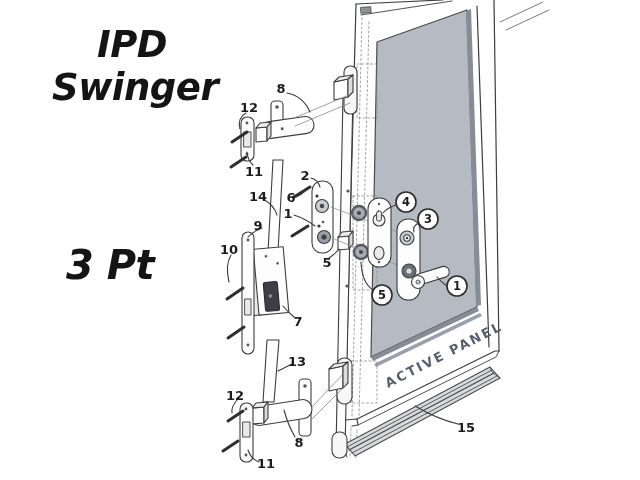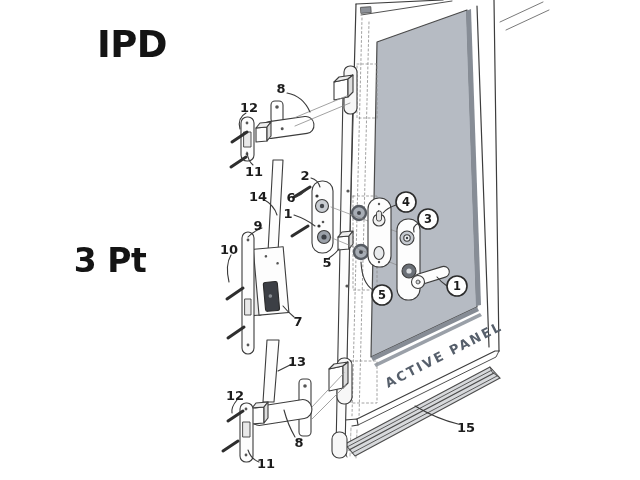--- a/index.html
+++ b/index.html
@@ -1,35 +1,36 @@
 <!DOCTYPE html>
 <html><head>
 <meta charset="utf-8">
 <style>
   html,body{margin:0;padding:0;background:#ffffff;}
   .stage{position:relative;width:640px;height:480px;background:#ffffff;overflow:hidden;
          font-family:"DejaVu Sans","Liberation Sans",sans-serif;}
   .big-label{position:absolute;text-align:center;color:#141414;font-weight:600;
-             line-height:1.16;letter-spacing:-0.5px;}
+             line-height:1.16;letter-spacing:-0.5px;font-style:italic;}
   #title{left:52px;top:24px;width:160px;font-size:37px;}
-  #subtitle{left:28px;top:242px;width:164px;font-size:33px;}
+  #subtitle{left:28px;top:242px;width:164px;font-size:40px;}
   svg{position:absolute;left:0;top:0;}
   svg text.callout{font-family:"DejaVu Sans","Liberation Sans",sans-serif;
                    font-size:13px;font-weight:bold;fill:#1c1c1c;text-anchor:middle;}
   svg text.callout-circ{font-size:11.5px;}
   svg text.panel-label{font-family:"DejaVu Sans","Liberation Sans",sans-serif;
                        font-size:13px;font-weight:bold;letter-spacing:2.2px;fill:#565f6b;}
 </style>
 </head>
 <body>
 
 <div class="stage">
 
   <div class="big-label" id="title">
     <div>IPD</div>
+    <div>Swinger</div>
   </div>
 
   <div class="big-label" id="subtitle">
     <div>3 Pt</div>
   </div>
 
   <svg width="640" height="480" viewBox="0 0 640 480" stroke-linejoin="round" stroke-linecap="round">
 
     <g stroke="#3d3d3d" stroke-width="1.2" fill="none">
 

